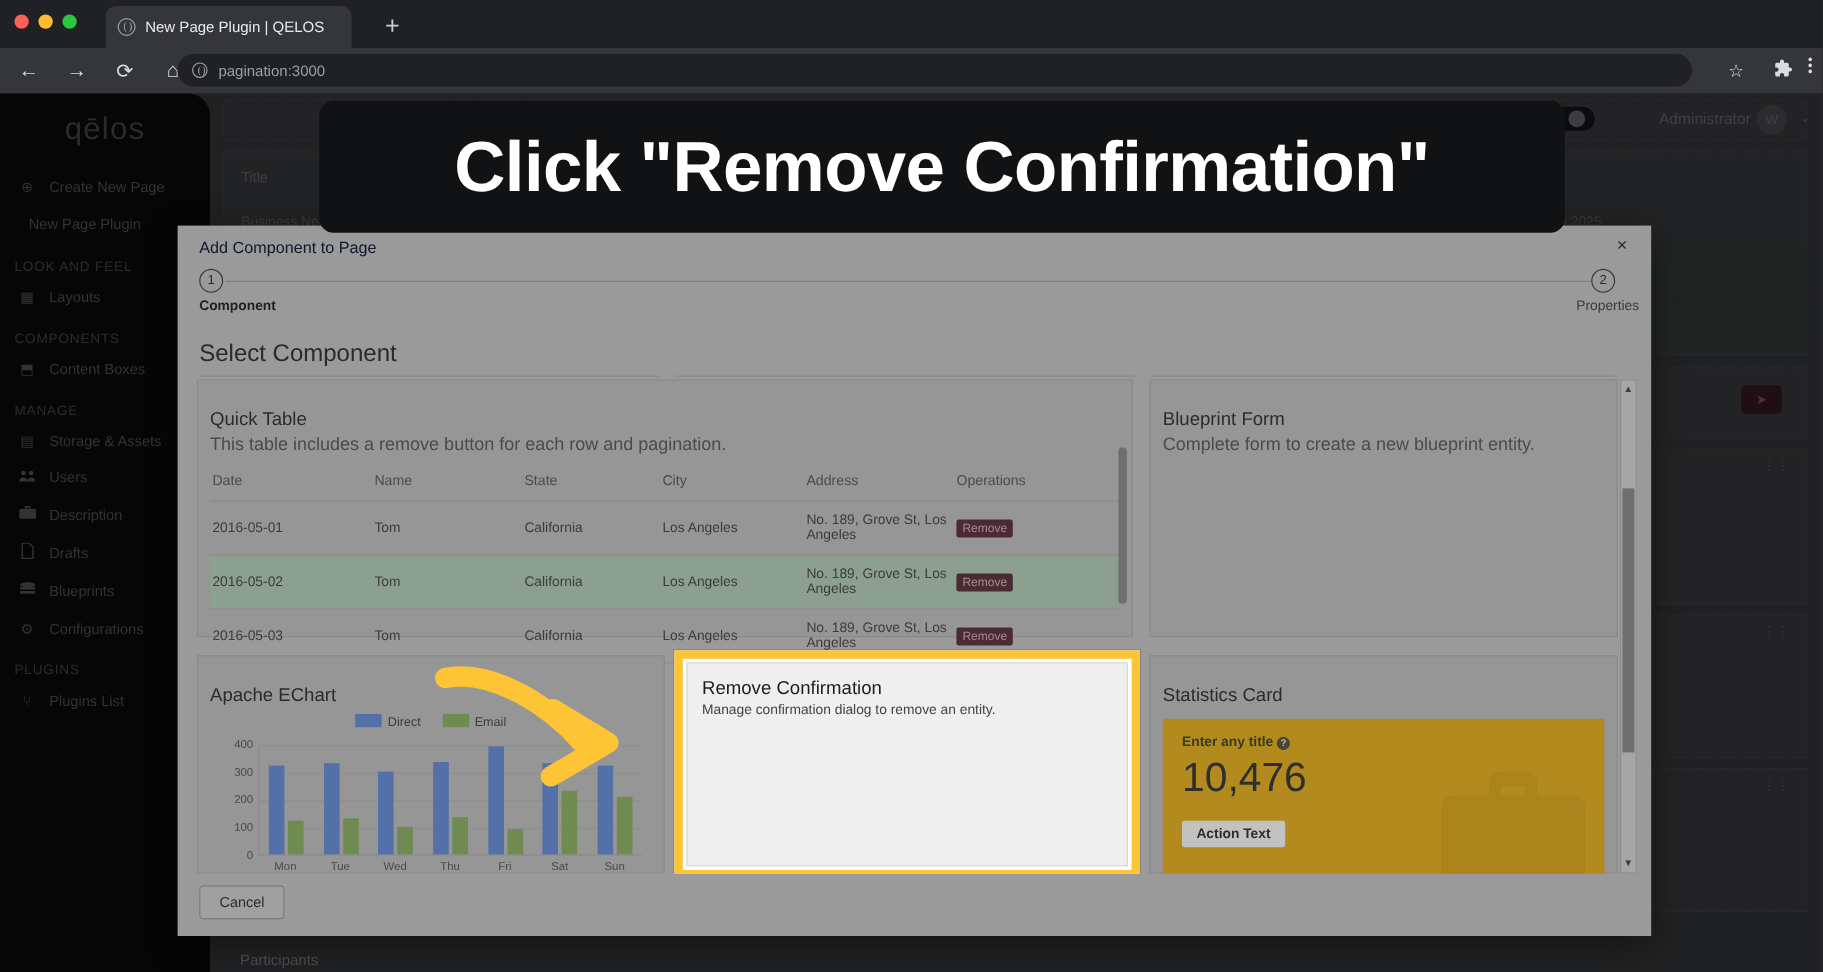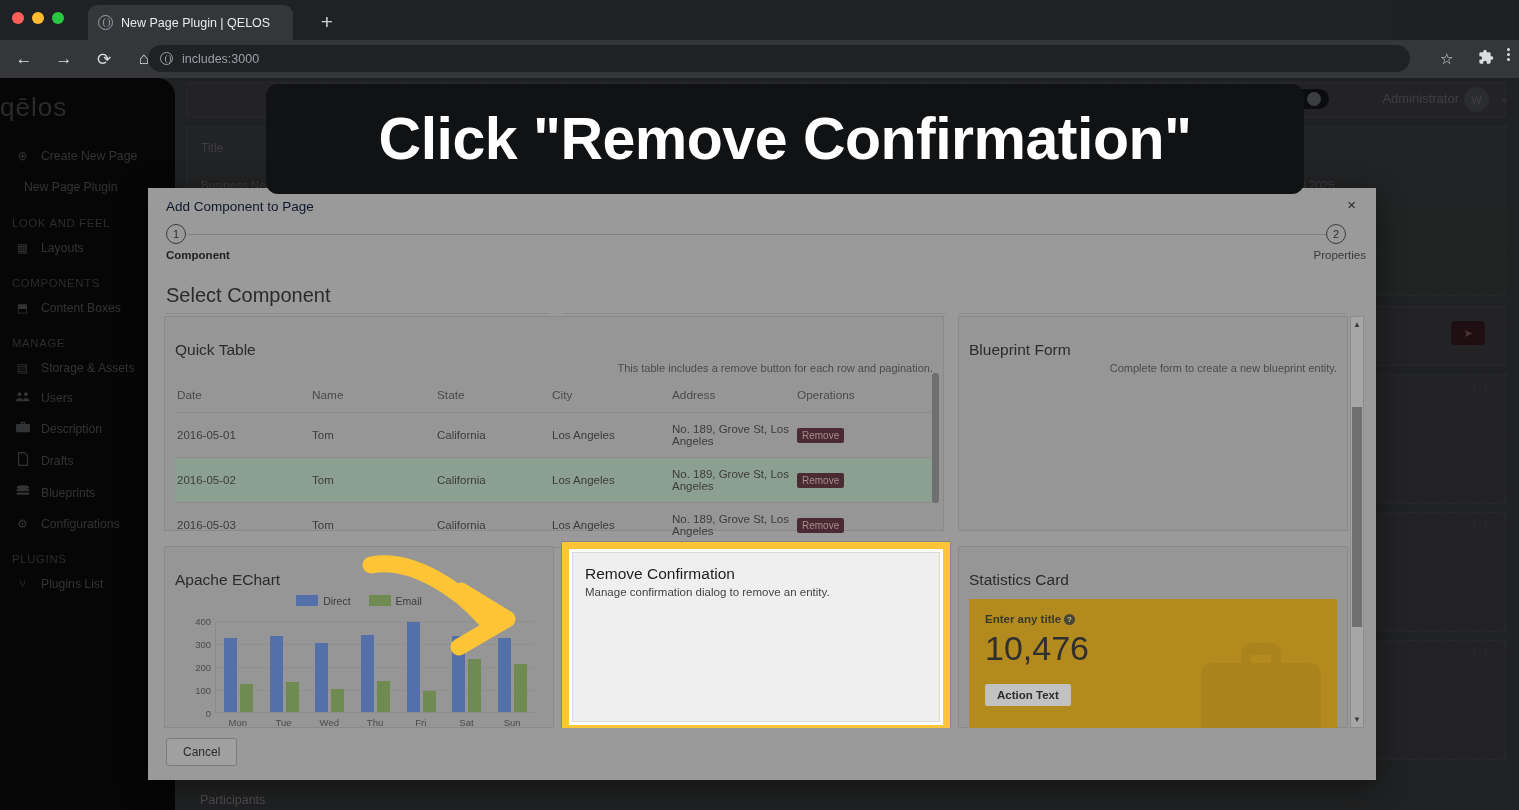--- a/index.html
+++ b/index.html
@@ -77,21 +77,21 @@
   
   .app { position: absolute; left: 0; top: 78px; width: 1519px; height: 732px; background: #3b3c3f; }
 
   .sidebar {
     position: absolute; left: 0; top: 0; width: 175px; height: 732px;
     background: #0b0b0d; border-radius: 0 18px 0 0;
     padding-top: 8px; color: #6f7073;
   }
   .logo {
     font-size: 26px; letter-spacing: 1px; color: #4c4d50;
-    margin: 6px 0 18px; font-weight: 400;
+    text-align: center; margin: 6px 0 18px; font-weight: 400;
   }
   .side-item {
     display: flex; align-items: center; gap: 10px;
     padding: 8px 0 8px 14px; font-size: 12.2px; color: #5c5d60;
   }
   .side-icon { width: 17px; text-align: center; font-size: 12px; flex: none; color: #5c5d60; }
   .side-group {
     padding: 14px 0 4px 12px; font-size: 11.3px; letter-spacing: .7px;
     color: #505154; text-transform: uppercase;
   }
@@ -171,21 +171,21 @@
   .select-underline { position: absolute; left: 18px; top: 125px; width: 384px; height: 1px; background: #8c8c8c; }
   .select-underline2 { position: absolute; left: 414px; top: 125px; width: 384px; height: 1px; background: #8c8c8c; }
   .select-underline3 { position: absolute; left: 810px; top: 125px; width: 388px; height: 1px; background: #8c8c8c; }
 
   .cards { position: absolute; left: 16px; top: 128px; width: 1196px; height: 412px; overflow: hidden; }
   .card {
     position: absolute; border: 1px solid #8a8a8a; background: #969696;
     padding: 24px 10px 10px 10px;
   }
   .card-title { font-size: 15.5px; color: #2b2b2b; margin-bottom: 3px; }
-  .card-sub { font-size: 11px; color: #4b4b4b; text-align: right; }
+  .card-sub { font-size: 15px; color: #4b4b4b; }
 
   
   table.qt { width: 100%; border-collapse: collapse; margin-top: 10px; }
   table.qt th {
     text-align: left; font-weight: 400; font-size: 11.8px; color: #4a4a4a;
     padding: 4px 2px 10px 2px; border-bottom: 1px solid #8a8a8a;
   }
   table.qt td {
     font-size: 11.5px; color: #3c3c3c; padding: 10px 2px;
     border-bottom: 1px solid #8d8d8d; vertical-align: middle;
@@ -279,21 +279,21 @@
   </div>
 
   <div class="chrome-navbar">
     <div class="navbtn">←</div>
     <div class="navbtn">→</div>
     <div class="navbtn">⟳</div>
     <div class="navbtn">⌂</div>
   </div>
   <div class="omnibox">
     <div class="omni-fav"></div>
-    <div class="omni-url">includes:3000</div>
+    <div class="omni-url">pagination:3000</div>
   </div>
   <div class="star-icon">☆</div>
   <div class="ext-icon">
     <svg width="16" height="16" viewBox="0 0 24 24" fill="#dadce0">
         <path d="M20.5 11H19V7a2 2 0 0 0-2-2h-4V3.5a2.5 2.5 0 0 0-5 0V5H4a2 2 0 0 0-2 2v3.8h1.5a2.7 2.7 0 0 1 0 5.4H2V20a2 2 0 0 0 2 2h3.8v-1.5a2.7 2.7 0 0 1 5.4 0V22H17a2 2 0 0 0 2-2v-4h1.5a2.5 2.5 0 0 0 0-5z"></path>
       </svg>
   </div>
   <div class="menu-icon">
     <div style="width:3px;height:3px;border-radius:50%;background:#dadce0;margin:0 auto 2px;"></div>
     <div style="width:3px;height:3px;border-radius:50%;background:#dadce0;margin:0 auto 2px;"></div>

